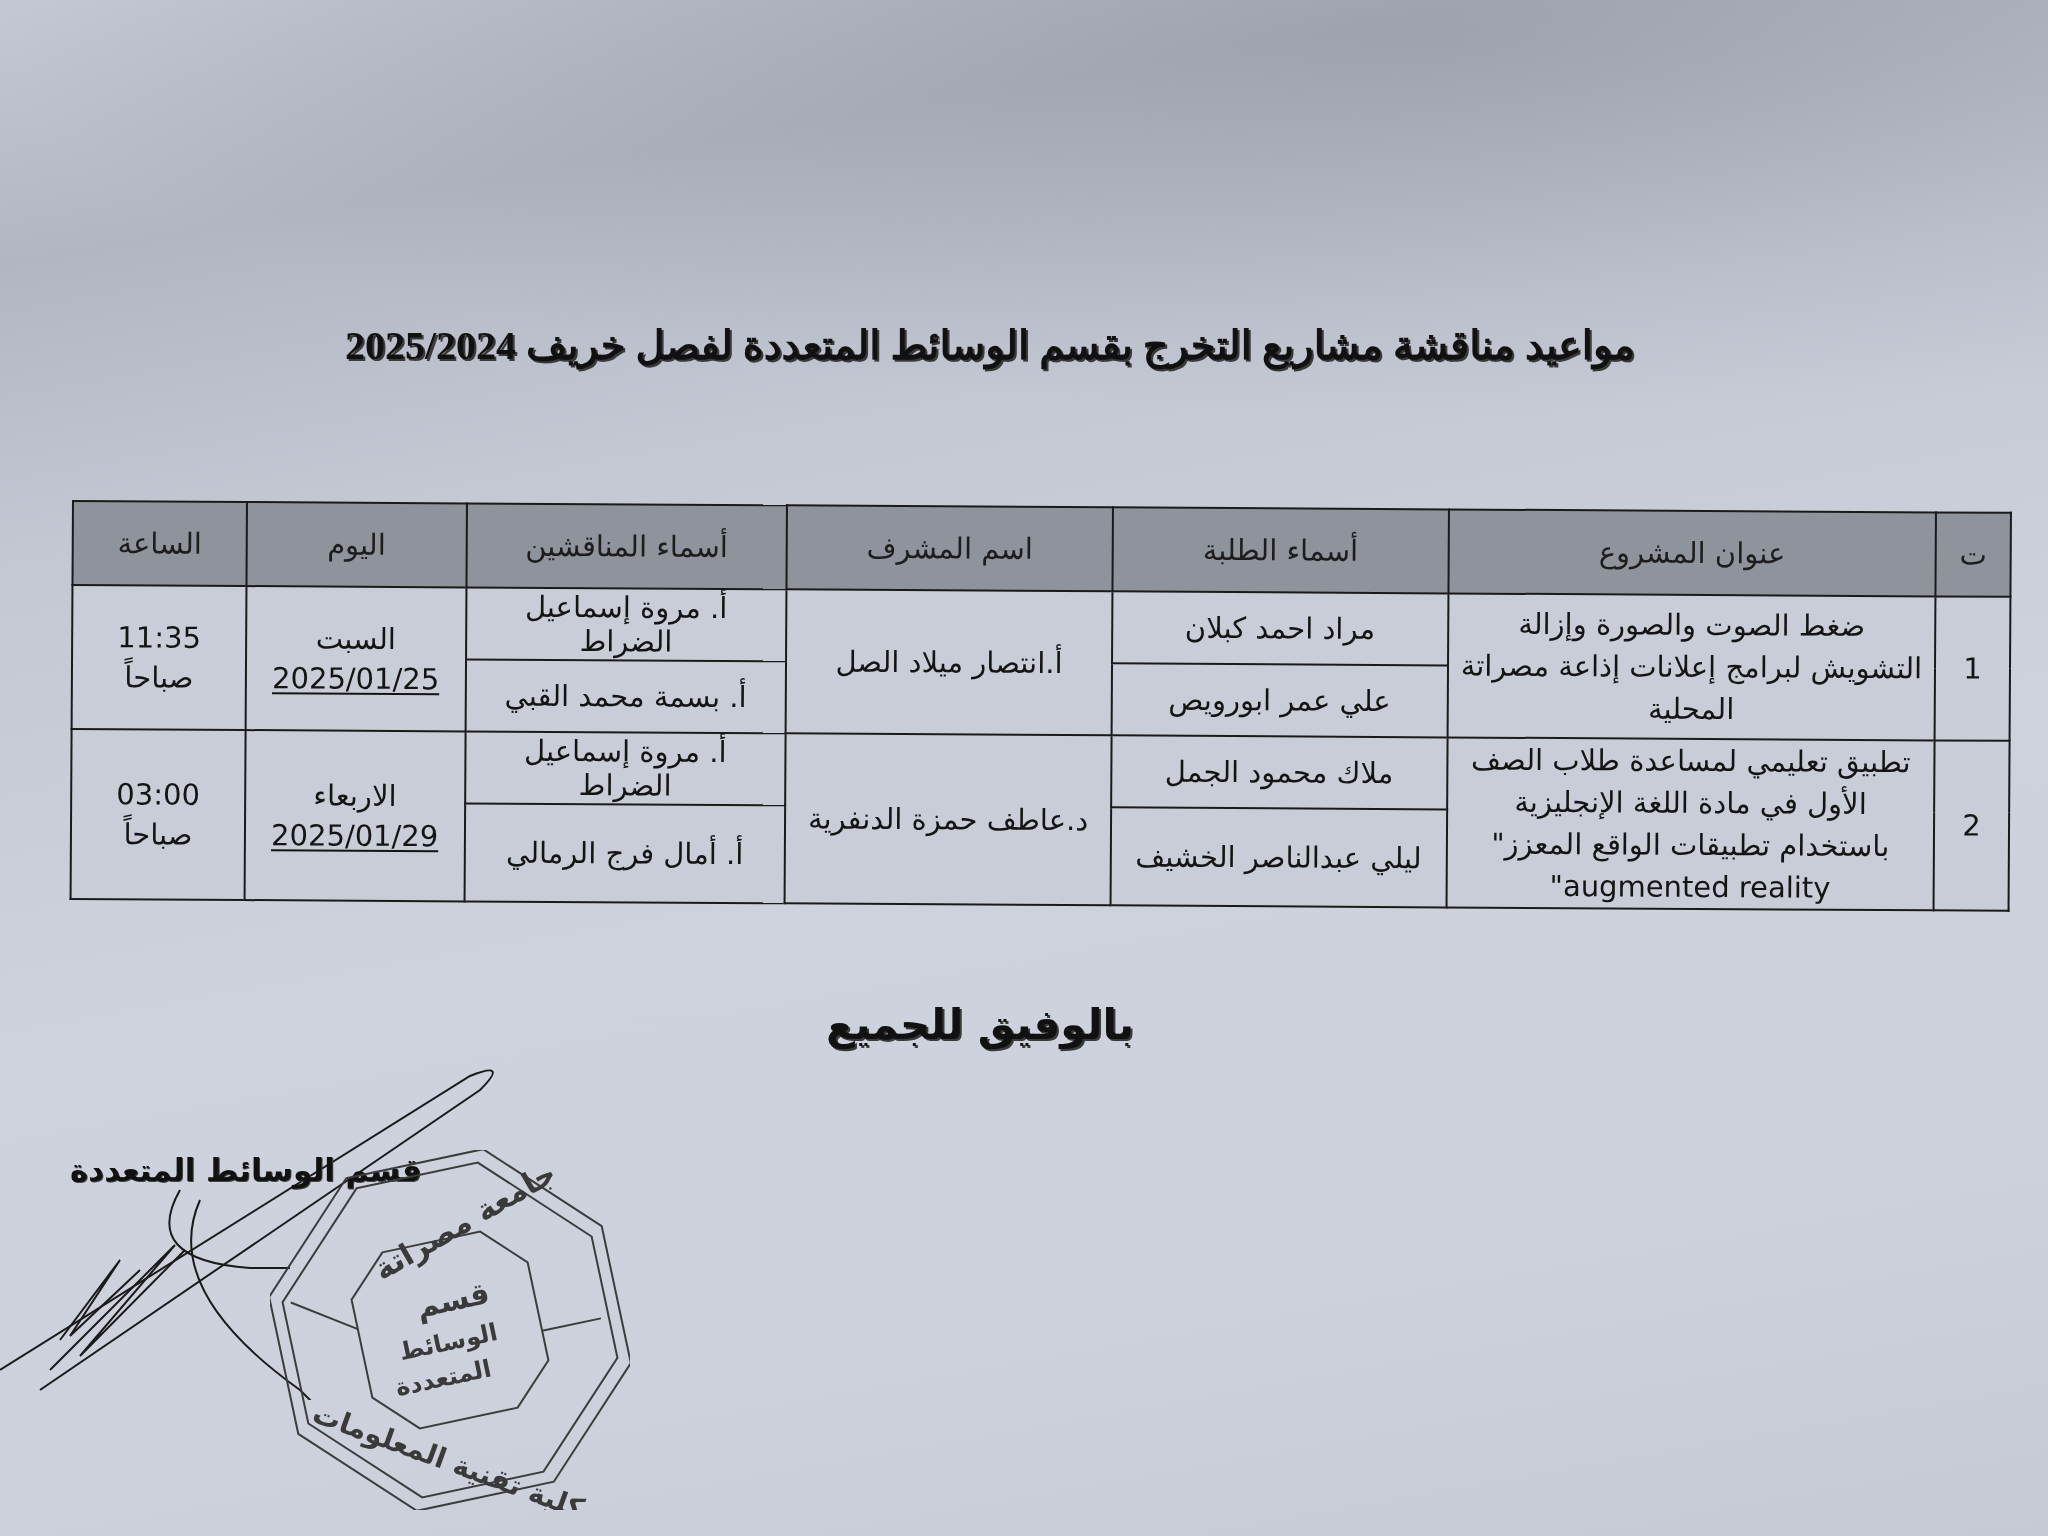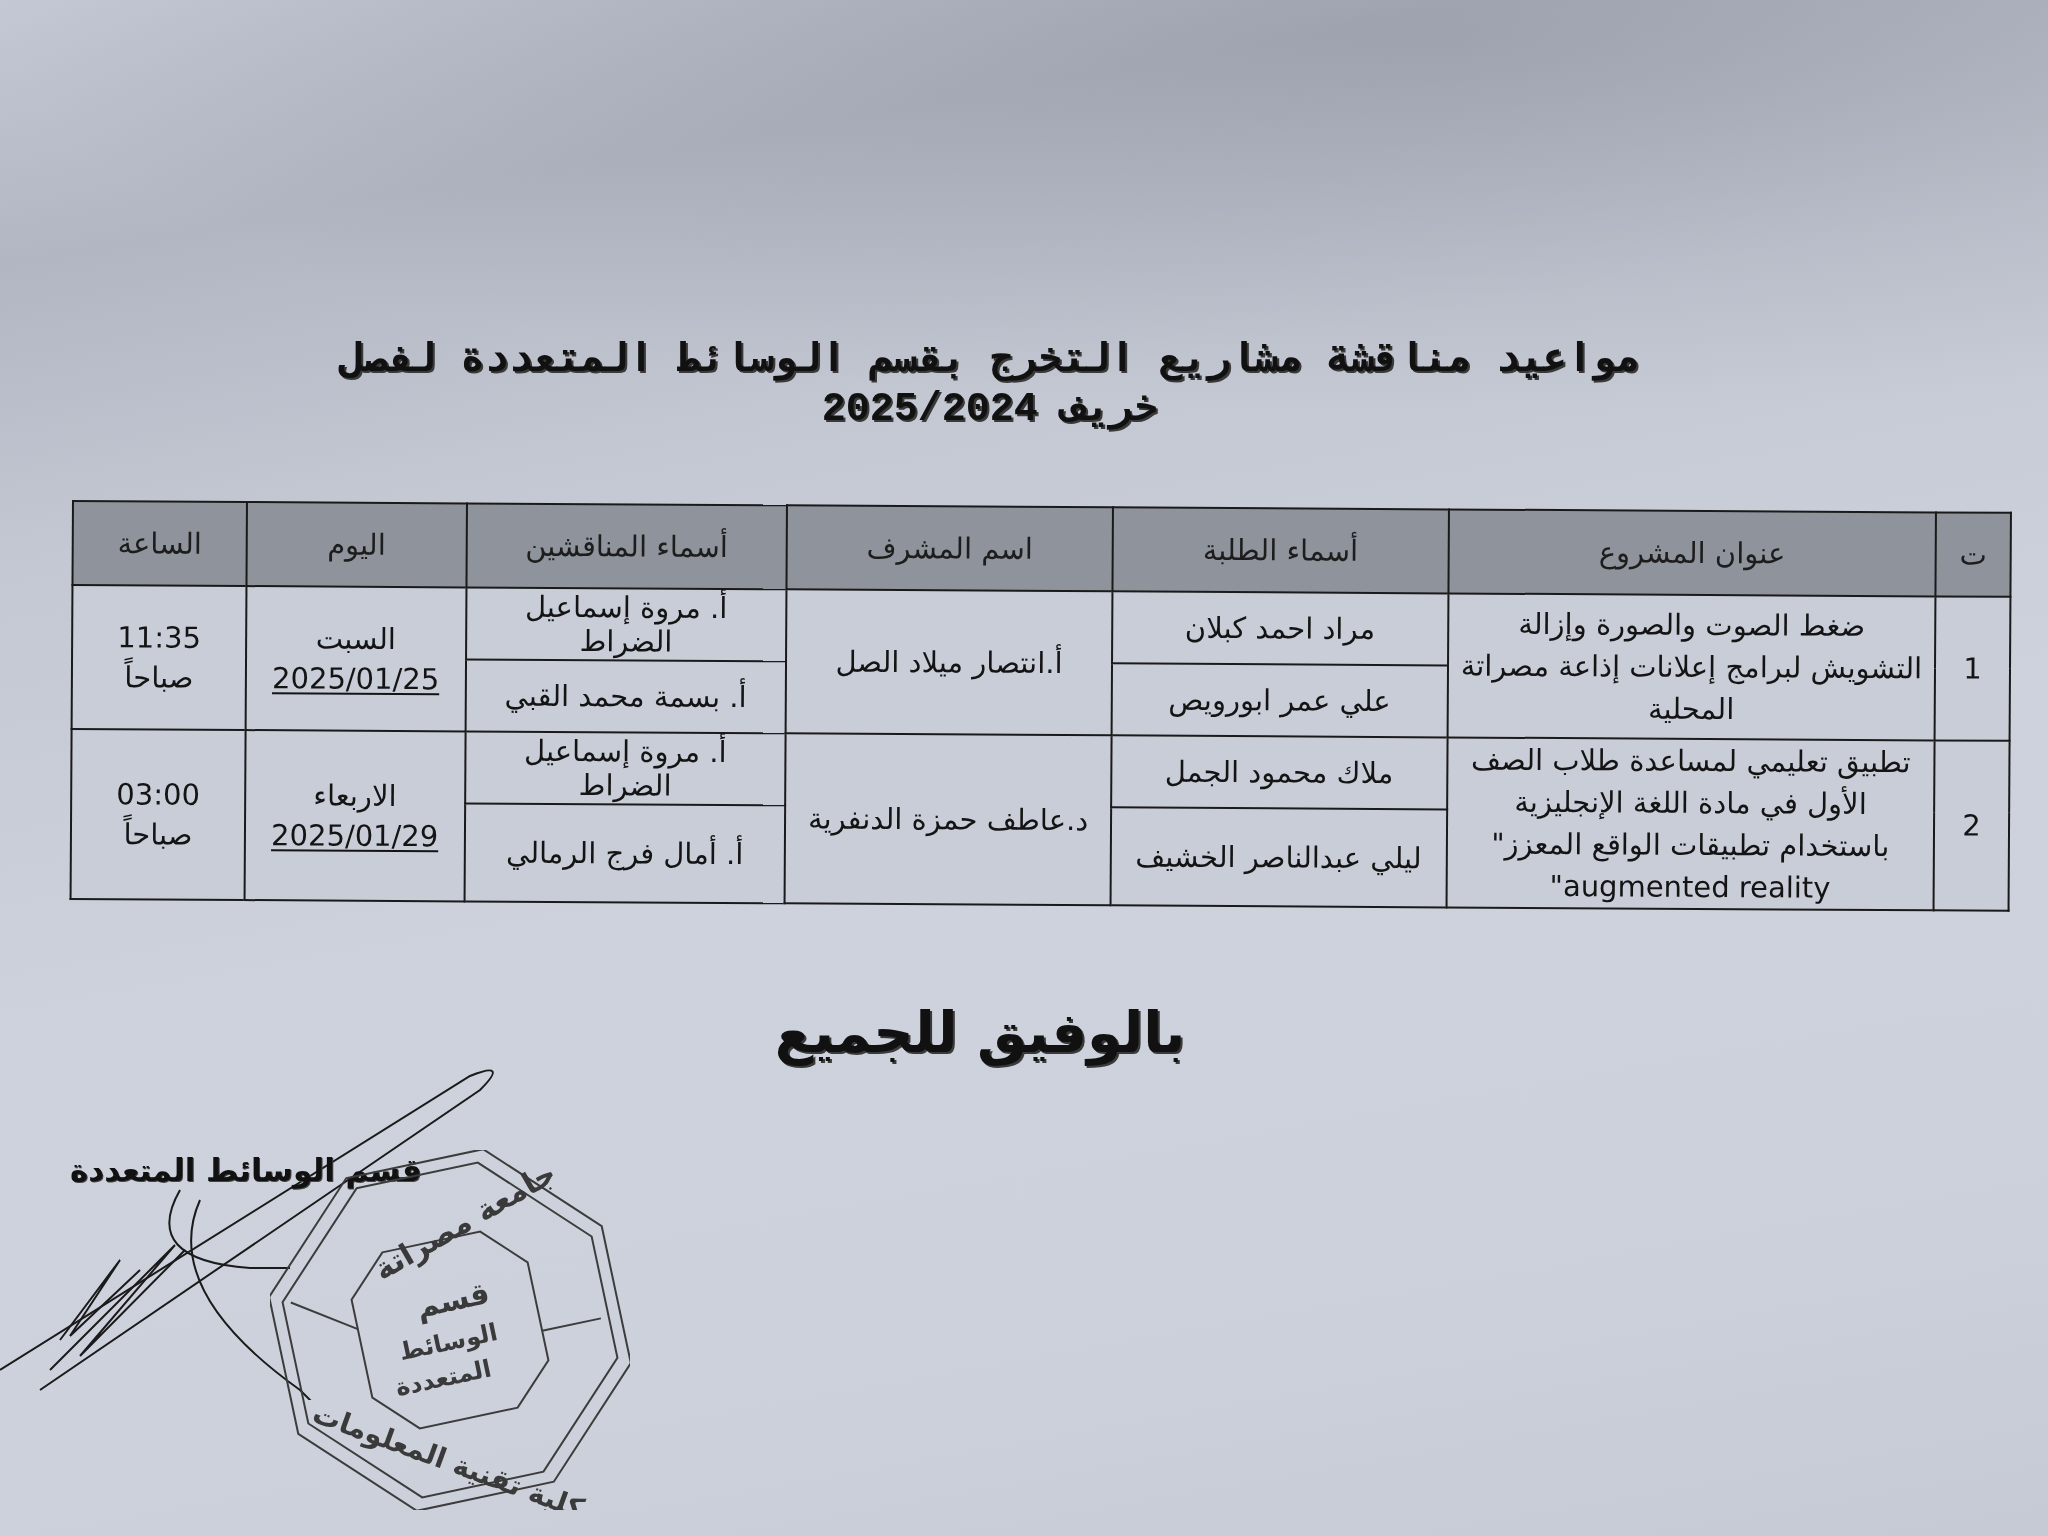--- a/index.html
+++ b/index.html
@@ -8,23 +8,23 @@
     background: linear-gradient(170deg, #c3c8d4 0%, #b2b6c2 14%, #c4c8d3 30%, #ced2dd 55%, #cdd1dc 80%, #c6cad5 100%);
     font-family: "DejaVu Sans", sans-serif;
     color: #151515;
   }
   .shade {
     position: absolute; left: 0; top: 0; width: 2048px; height: 420px;
     background: radial-gradient(ellipse at 70% 10%, rgba(120,124,138,0.35), rgba(0,0,0,0) 70%);
     pointer-events: none;
   }
   .title {
-    position: absolute; left: 340px; top: 334px; width: 1300px;
+    position: absolute; left: 340px; top: 322px; width: 1300px;
     text-align: center; direction: rtl;
-    font-family: Liberation Mono, monospace; font-weight: bold;
+    font-family: Liberation Serif, serif; font-weight: bold;
     font-size: 40px; color: #111; letter-spacing: 0.5px;
     text-shadow: 2px 2px 0 #3a3a3a;
   }
   table.schedule {
     position: absolute; left: 72px; top: 500px; width: 1940px;
     border-collapse: collapse; direction: rtl;
     transform: rotate(0.35deg); transform-origin: left top;
   }
   table.schedule th, table.schedule td {
     border: 2px solid #1a1a1a; text-align: center; vertical-align: middle;
@@ -42,21 +42,21 @@
   th.c-sup, td.c-sup { width: 300px; }
   th.c-exam, td.c-exam { width: 295px; }
   th.c-day, td.c-day { width: 195px; }
   th.c-time, td.c-time { width: 150px; }
   td.c-stud, td.c-exam { height: 70px; }
   td.c-day .date { text-decoration: underline; text-underline-offset: 4px; display: block; }
   td.c-time span, td.c-day span { display: block; line-height: 40px; }
   .ltr { direction: ltr; unicode-bidi: embed; }
   .closing {
     position: absolute; left: 760px; top: 1000px; width: 440px; text-align: center;
-    direction: rtl; font-weight: bold; font-size: 56px; color: #111;
+    direction: rtl; font-weight: bold; font-size: 42px; color: #111;
     text-shadow: 2px 2px 0 #3a3a3a;
   }
   .dept {
     position: absolute; left: 70px; top: 1152px; direction: rtl;
     font-weight: bold; font-size: 31px; color: #111;
     text-shadow: 1px 1px 0 #444;
   }
   .stamp { position: absolute; left: 270px; top: 1150px; }
   .signature { position: absolute; left: 0; top: 1060px; }
 </style>

